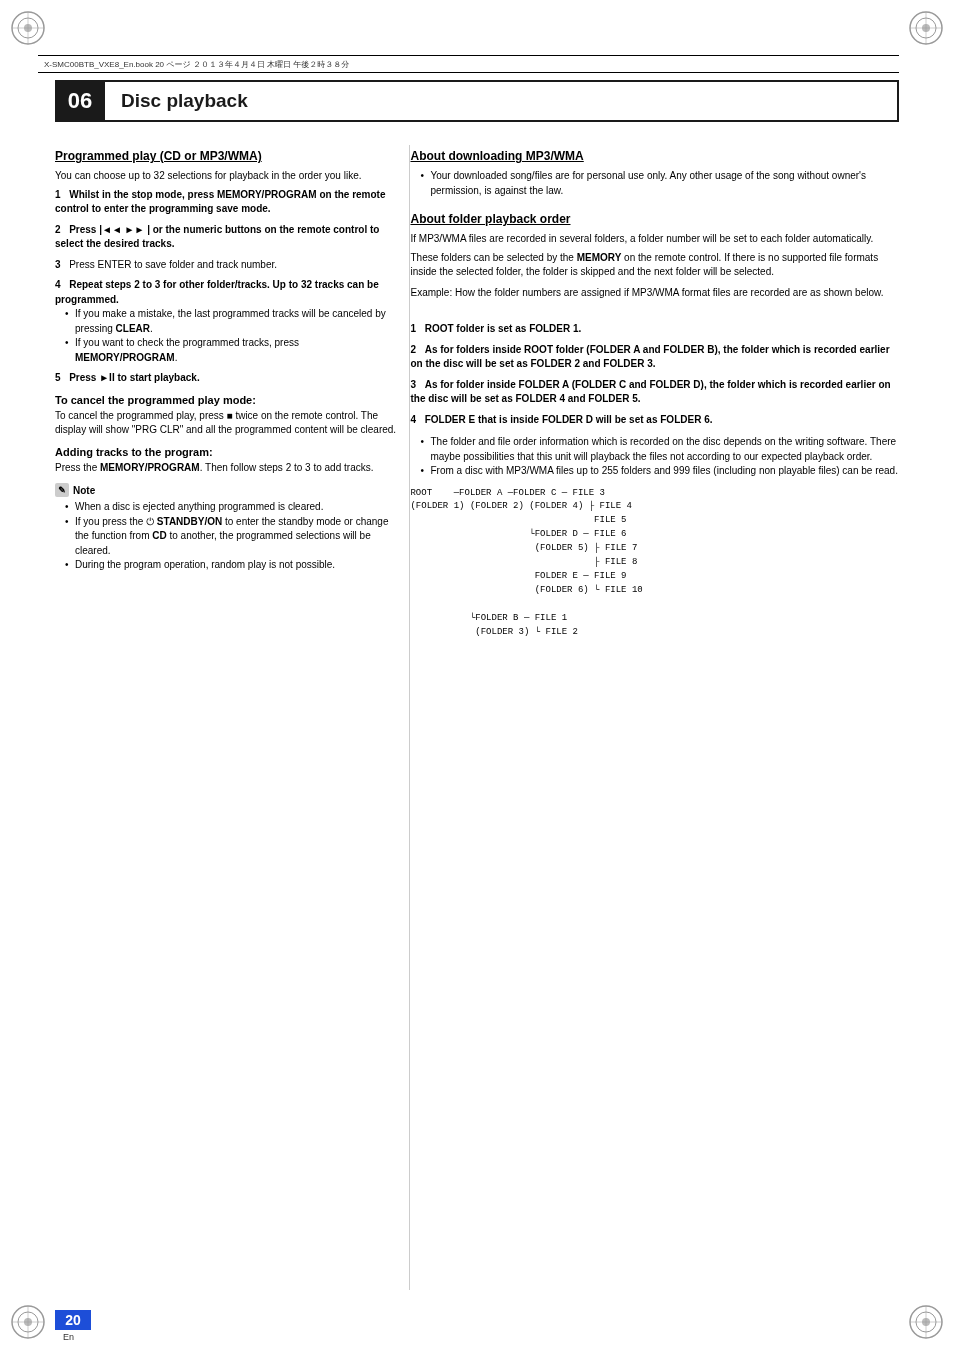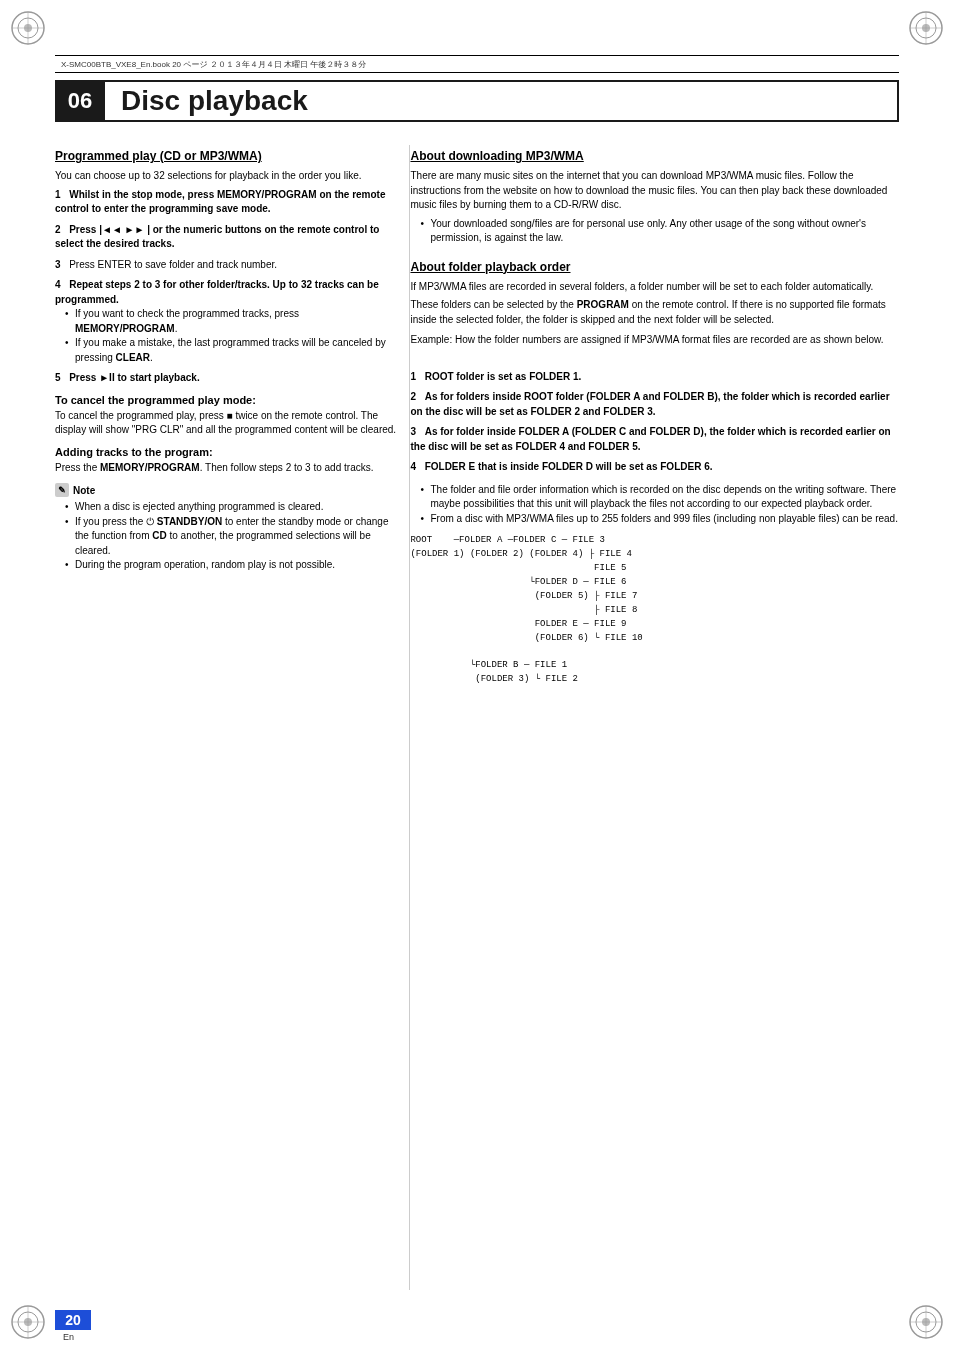--- a/index.html
+++ b/index.html
@@ -22,21 +22,21 @@
     .corner svg { width: 100%; height: 100%; }
     .corner-tl { top: 10px; left: 10px; }
     .corner-tr { top: 10px; right: 10px; }
     .corner-bl { bottom: 10px; left: 10px; }
     .corner-br { bottom: 10px; right: 10px; }
 
     
     .header-bar {
       position: absolute;
       top: 55px;
-      left: 55px;
+      left: 38px;
       right: 55px;
       height: 18px;
       border-top: 1px solid #000;
       border-bottom: 1px solid #000;
       display: flex;
       align-items: center;
       font-size: 8px;
       color: #333;
       padding: 0 6px;
       gap: 8px;
@@ -66,21 +66,21 @@
       flex-shrink: 0;
     }
     .chapter-title-box {
       border: 2px solid #1a1a1a;
       border-left: none;
       height: 42px;
       flex: 1;
       display: flex;
       align-items: center;
       padding-left: 16px;
-      font-size: 28px;
+      font-size: 19px;
       font-weight: bold;
       color: #1a1a1a;
     }
 
     
     .content-area {
       position: absolute;
       top: 145px;
       left: 55px;
       right: 55px;
@@ -281,22 +281,22 @@
 
     <div class="step">
       <span class="step-num">3</span>
       <span class="step-text">&nbsp;&nbsp;Press ENTER to save folder and track number.</span>
     </div>
 
     <div class="step">
       <span class="step-num">4</span>
       <span class="step-text">&nbsp;&nbsp;<b>Repeat steps 2 to 3 for other folder/tracks. Up to 32 tracks can be programmed.</b></span>
       <ul class="bullet-list">
+        <li>If you make a mistake, the last programmed tracks will be canceled by pressing <b>CLEAR</b>.</li>
         <li>If you want to check the programmed tracks, press <b>MEMORY/PROGRAM</b>.</li>
-        <li>If you make a mistake, the last programmed tracks will be canceled by pressing <b>CLEAR</b>.</li>
       </ul>
     </div>
 
     <div class="step">
       <span class="step-num">5</span>
       <span class="step-text">&nbsp;&nbsp;<b>Press ►II to start playback.</b></span>
     </div>
 
     <div class="sub-heading">To cancel the programmed play mode:</div>
     <p>To cancel the programmed play, press ■ twice on the remote control. The display will show "PRG CLR" and all the programmed content will be cleared.</p>
@@ -316,28 +316,27 @@
       </ul>
     </div>
 
   </div>
 
   <div class="col-divider"></div>
 
   <div class="right-col">
 
     <div class="section-heading">About downloading MP3/WMA</div>
-    <p>There are many music sites on the internet that you can download MP3/WMA music files. Follow the instructions from the website on how to download the music files. You can then play back these downloaded music files by burning them to a CD-R/RW disc.</p>
     <ul class="bullet-list">
       <li>Your downloaded song/files are for personal use only. Any other usage of the song without owner's permission, is against the law.</li>
     </ul>
 
     <div class="section-heading" style="margin-top:14px;">About folder playback order</div>
     <p>If MP3/WMA files are recorded in several folders, a folder number will be set to each folder automatically.</p>
-    <p>These folders can be selected by the <b>PROGRAM</b> on the remote control. If there is no supported file formats inside the selected folder, the folder is skipped and the next folder will be selected.</p>
+    <p>These folders can be selected by the <b>MEMORY</b> on the remote control. If there is no supported file formats inside the selected folder, the folder is skipped and the next folder will be selected.</p>
     <p style="margin-top:6px;">Example: How the folder numbers are assigned if MP3/WMA format files are recorded are as shown below.</p>
 
     <div class="step" style="margin-top:22px;">
       <span class="step-num">1</span>
       <span class="step-text">&nbsp;&nbsp;<b>ROOT folder is set as FOLDER 1.</b></span>
     </div>
 
     <div class="step">
       <span class="step-num">2</span>
       <span class="step-text">&nbsp;&nbsp;<b>As for folders inside ROOT folder (FOLDER A and FOLDER B), the folder which is recorded earlier on the disc will be set as FOLDER 2 and FOLDER 3.</b></span>

